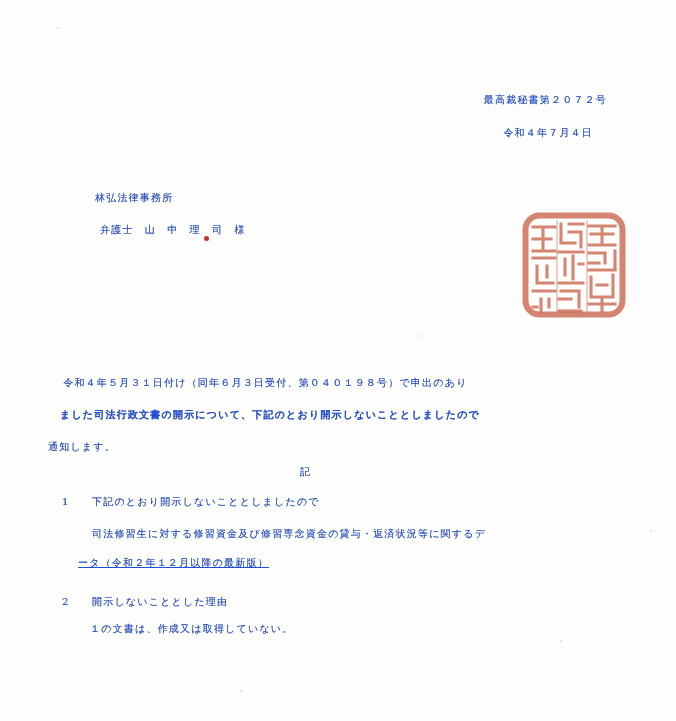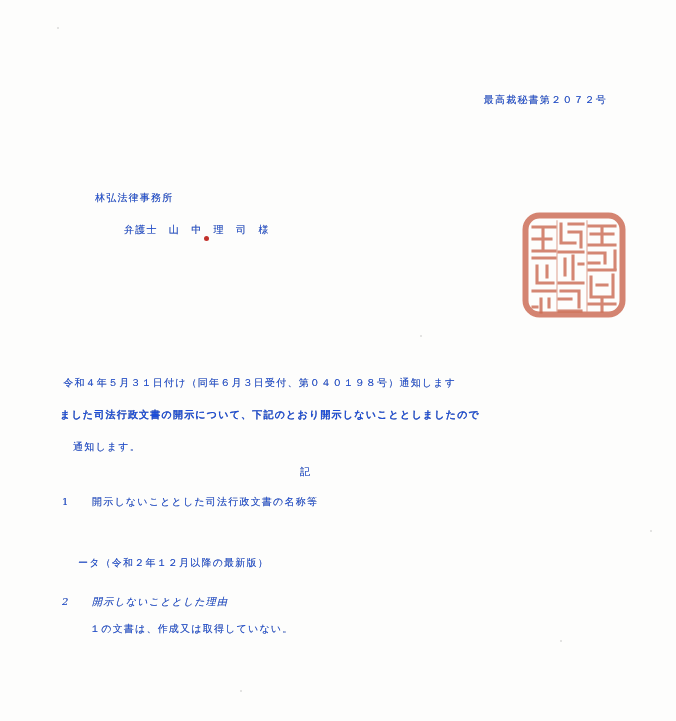--- a/index.html
+++ b/index.html
@@ -57,23 +57,24 @@
     border-radius:50%;
     background:rgba(120,120,120,.25);
   }
 </style>
 </head>
 <body>
 
 <div class="page">
 
   <div class="line" style="top:93px;right:69px;">最高裁秘書第２０７２号</div>
+  <div class="line" style="top:126px;right:83px;">令和４年７月４日</div>
 
   <div class="line" style="top:191px;left:95px;text-align:right;">林弘法律事務所</div>
-  <div class="line" style="top:223px;left:124px;text-align:right;">弁護士　山　中　理　司　様</div>
+  <div class="line" style="top:223px;left:100px;text-align:right;">弁護士　山　中　理　司　様</div>
   <div class="red-dot"></div>
 
 
   <div class="seal">
     <svg viewBox="0 0 106 108" xmlns="http://www.w3.org/2000/svg">
       <rect x="4.5" y="4.5" width="97" height="99" rx="14" fill="none" stroke="currentColor" stroke-width="6" opacity=".82"></rect>
       <g fill="none" stroke="currentColor" stroke-width="3.1" stroke-linecap="square" opacity=".8">
 
         <path d="M68 15 H94 M70 23 H92 M81 15 V34 M68 34 H94"></path>
         <path d="M68 42 H84 M84 42 V52 M94 40 V58 M68 52 H78"></path>
@@ -89,32 +90,33 @@
         <path d="M12 47 H34 M16 55 V72 M16 72 H32 M26 55 V66"></path>
         <path d="M12 80 H34 M20 88 V101 M28 88 V96 M12 96 H16"></path>
       </g>
       <g fill="none" stroke="currentColor" stroke-width="1.4" stroke-linecap="square" opacity=".45">
         <path d="M66 10 V100 M36 10 V100"></path>
       </g>
     </svg>
   </div>
 
 
-  <div class="line" style="top:376px;left:52px;">　令和４年５月３１日付け（同年６月３日受付、第０４０１９８号）通知します</div>
+  <div class="line" style="top:376px;left:52px;">　令和４年５月３１日付け（同年６月３日受付、第０４０１９８号）で申出のあり</div>
   <div class="line" style="top:408px;left:60px;font-weight:bold;">ました司法行政文書の開示について、下記のとおり開示しないこととしましたので</div>
-  <div class="line" style="top:440px;left:73px;text-align:right;">通知します。</div>
+  <div class="line" style="top:440px;left:48px;text-align:right;">通知します。</div>
 
   <div class="line" style="top:465px;left:300px;">記</div>
 
   <div class="line" style="top:495px;left:62px;">
-    <span class="num">1</span><span>開示しないこととした司法行政文書の名称等</span>
+    <span class="num">1</span><span>下記のとおり開示しないこととしましたので</span>
   </div>
-  <div class="line" style="top:556px;left:78px;">ータ（令和２年１２月以降の最新版）</div>
+  <div class="line" style="top:527px;left:92px;">司法修習生に対する修習資金及び修習専念資金の貸与・返済状況等に関するデ</div>
+  <div class="line" style="top:556px;left:78px;text-decoration:underline;">ータ（令和２年１２月以降の最新版）</div>
 
-  <div class="line" style="top:595px;left:62px;font-style:italic;">
+  <div class="line" style="top:595px;left:62px;">
     <span class="num">2</span><span>開示しないこととした理由</span>
   </div>
   <div class="line" style="top:622px;left:90px;">１の文書は、作成又は取得していない。</div>
 
   <div class="speck" style="left:57px;top:27px;"></div>
   <div class="speck" style="left:420px;top:335px;"></div>
   <div class="speck" style="left:650px;top:530px;"></div>
   <div class="speck" style="left:240px;top:690px;"></div>
   <div class="speck" style="left:560px;top:640px;"></div>
 

